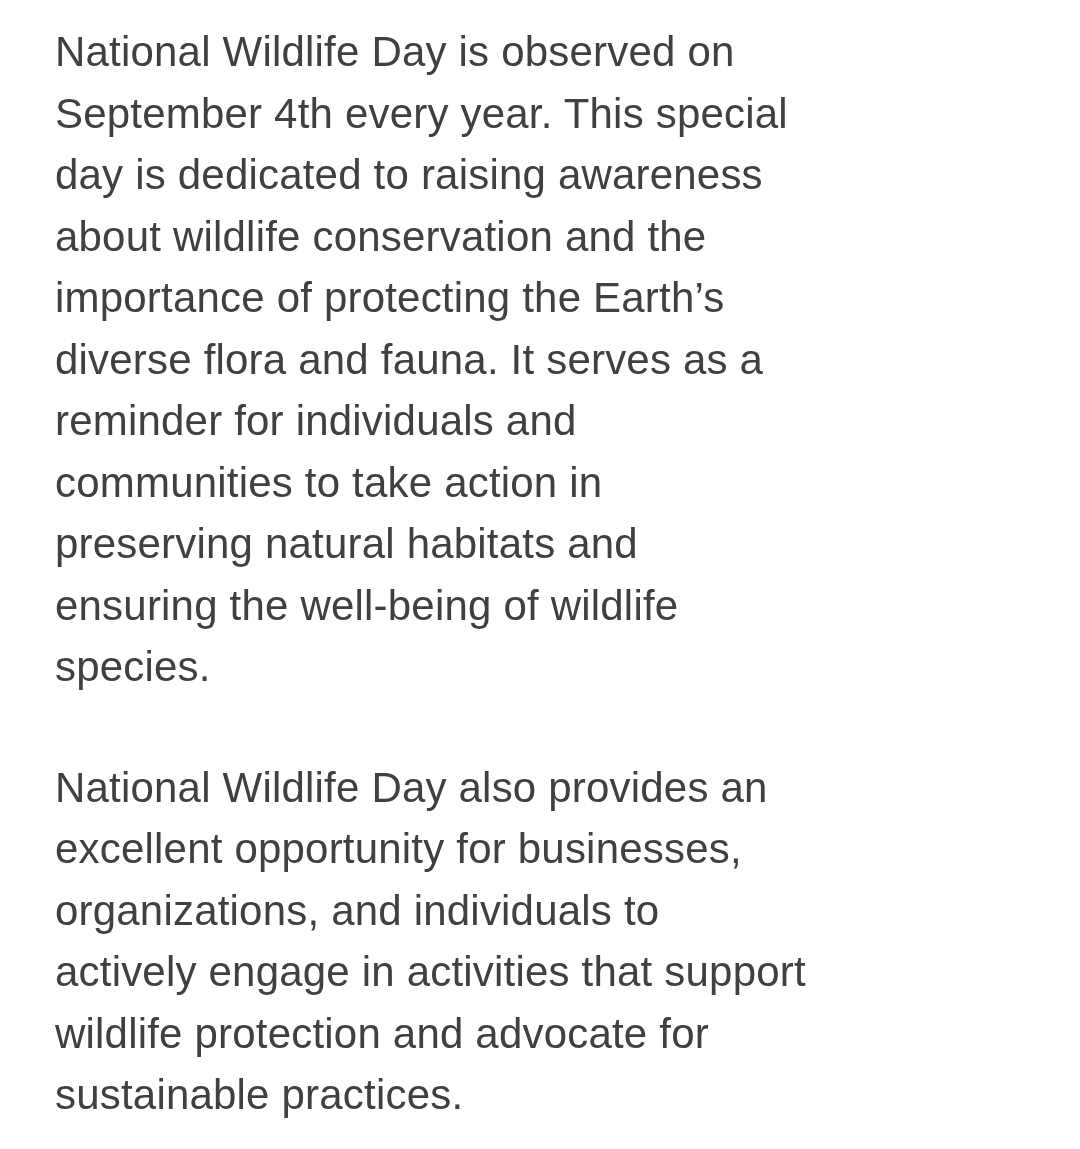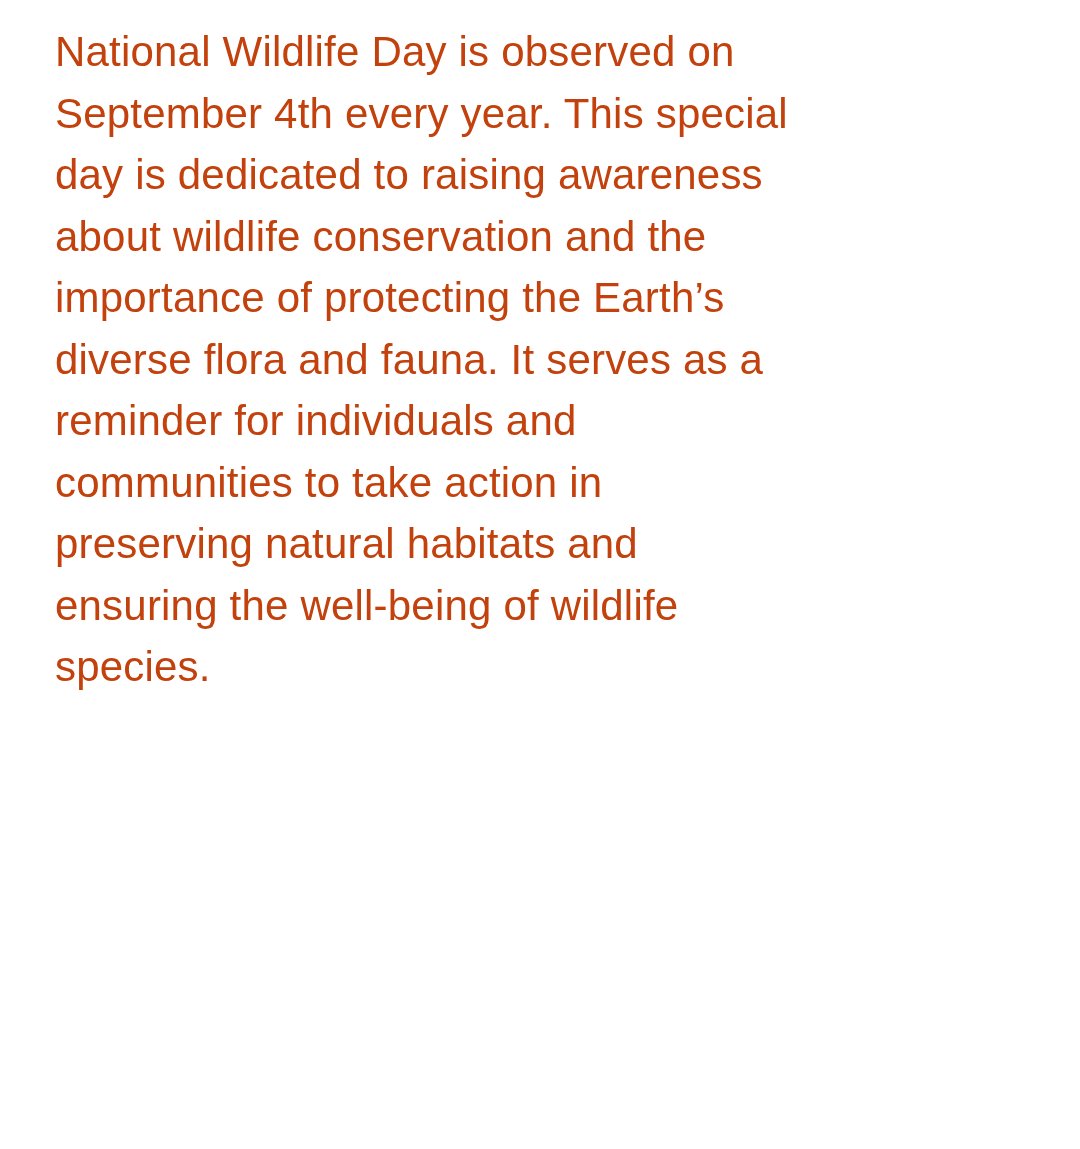--- a/index.html
+++ b/index.html
@@ -10,21 +10,21 @@
     width: 1080px;
     height: 1149px;
     background: #ffffff;
     overflow: hidden;
   }
   .article {
     padding: 21px 30px 0 55px;
     font-family: "Liberation Sans", "DejaVu Sans", sans-serif;
     font-size: 42px;
     line-height: 61.5px;
-    color: #c2410c;
+    color: #404040;
     letter-spacing: 0.2px;
   }
   .article p {
     margin: 0 0 59px 0;
     white-space: pre-line; 
   }
 </style>
 </head>
 <body>
 
@@ -33,13 +33,19 @@
 September 4th every year. This special
 day is dedicated to raising awareness
 about wildlife conservation and the
 importance of protecting the Earth’s
 diverse flora and fauna. It serves as a
 reminder for individuals and
 communities to take action in
 preserving natural habitats and
 ensuring the well-being of wildlife
 species.</p>
+  <p>National Wildlife Day also provides an
+excellent opportunity for businesses,
+organizations, and individuals to
+actively engage in activities that support
+wildlife protection and advocate for
+sustainable practices.</p>
 </main>
 
 </body></html>

